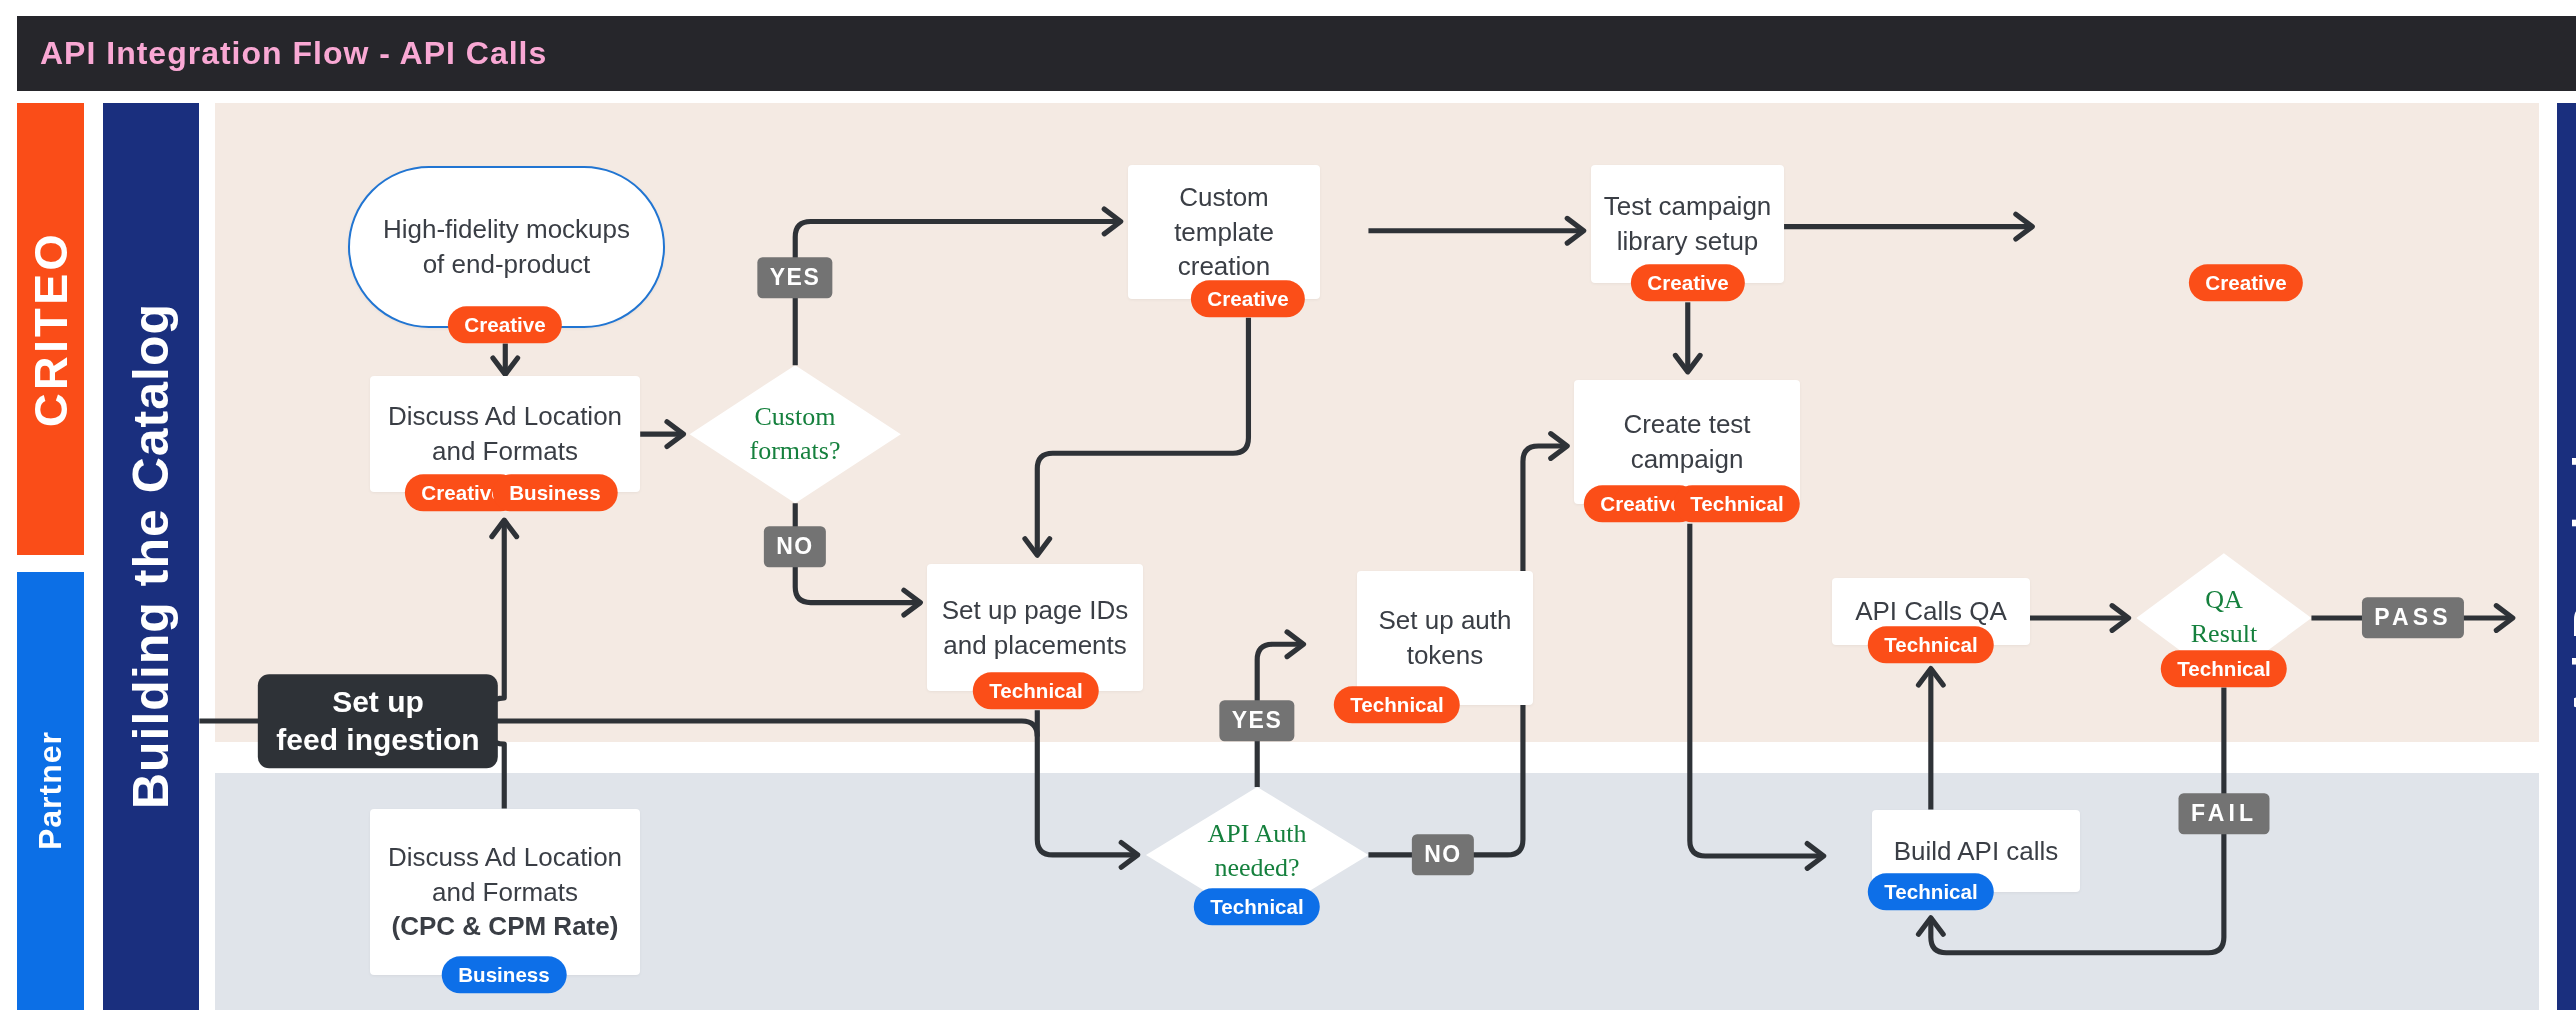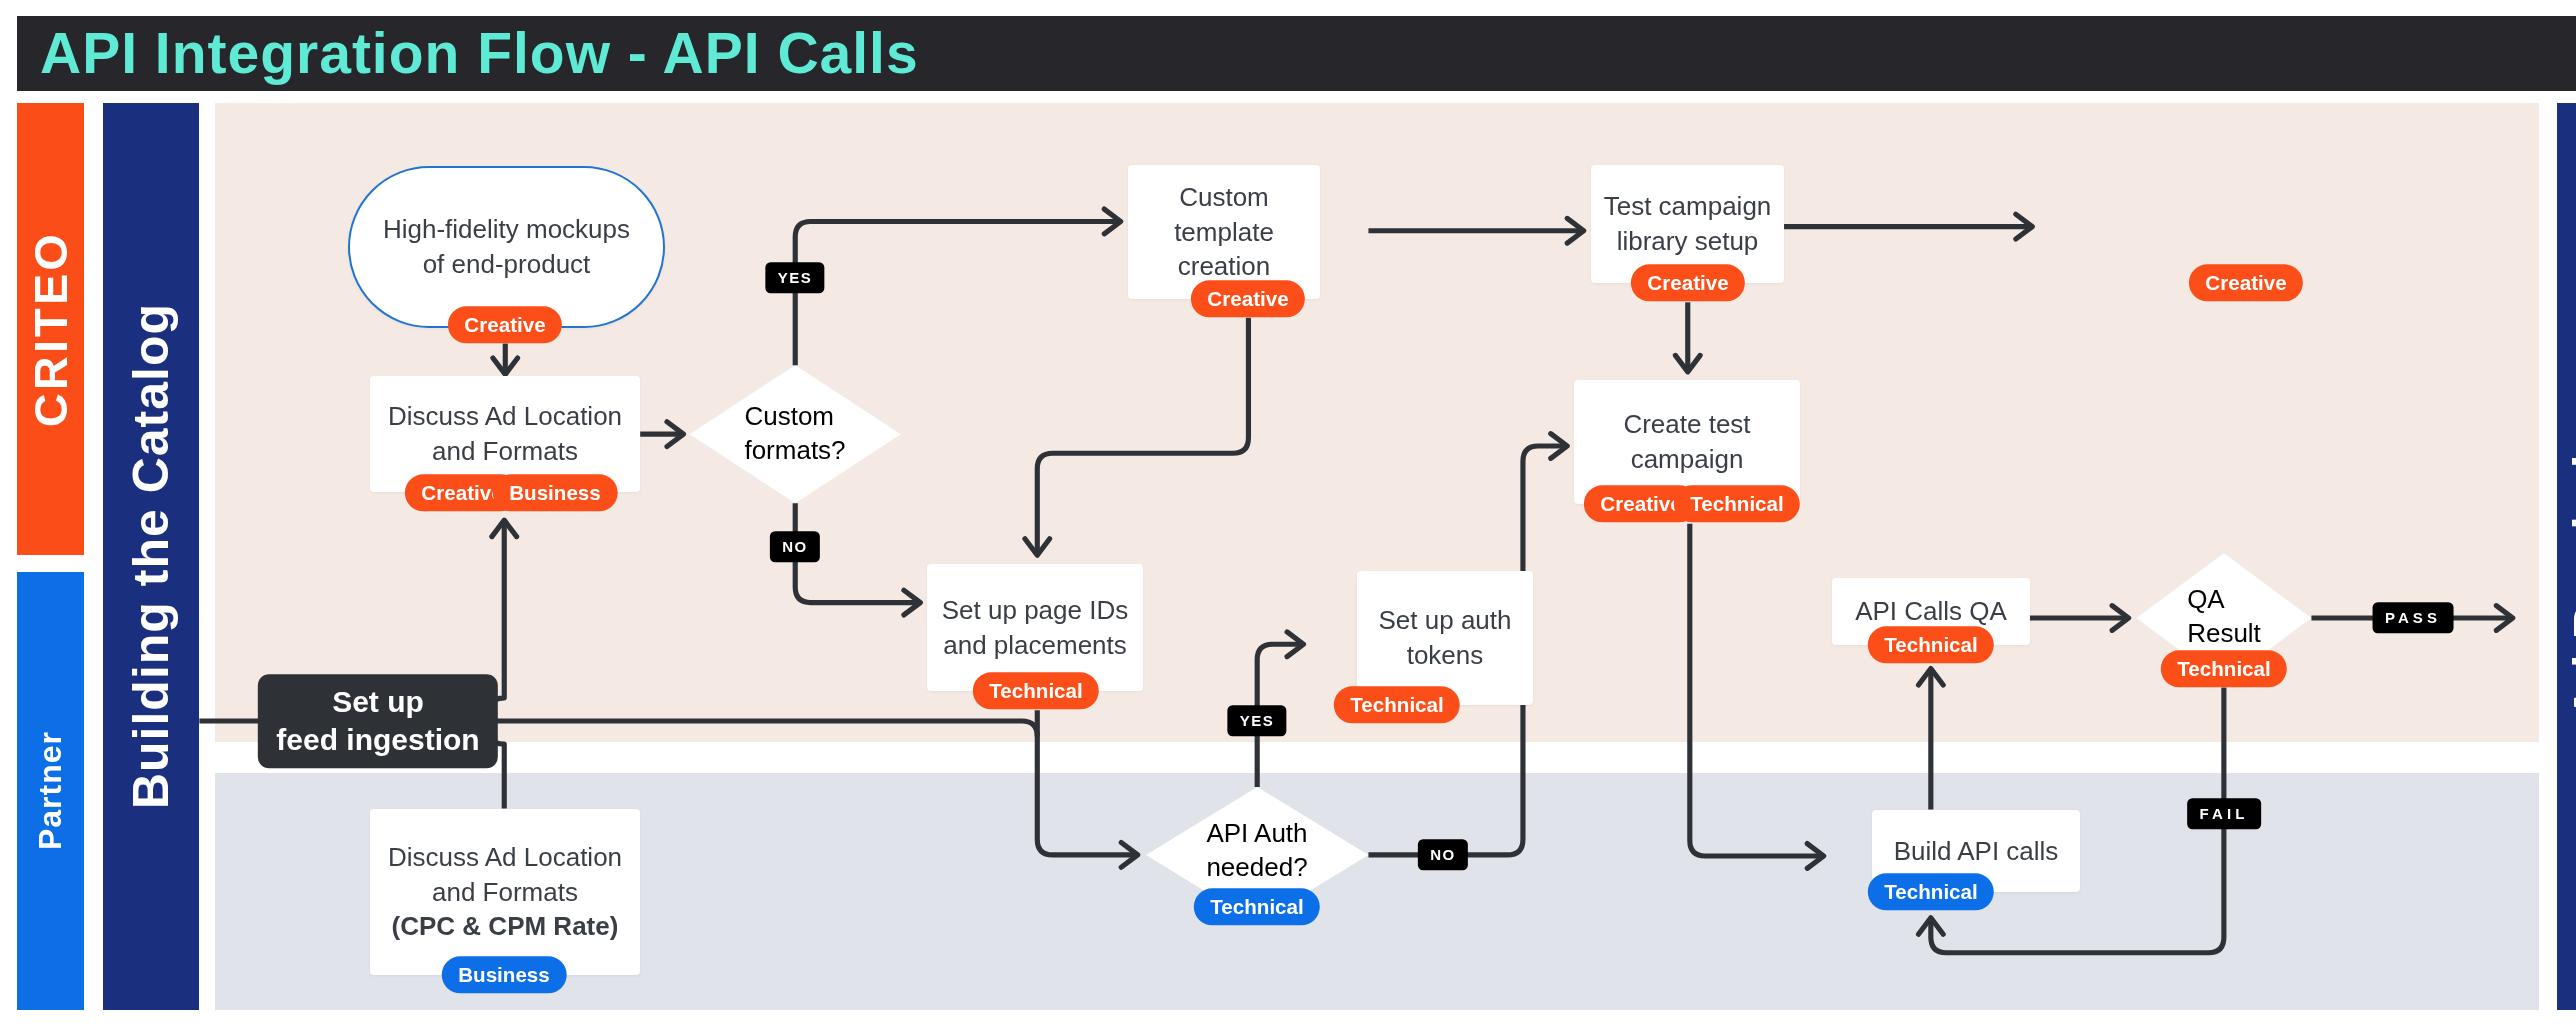--- a/index.html
+++ b/index.html
@@ -2,21 +2,21 @@
 <html style="font-size:8.2px"><head>
 <meta charset="utf-8">
 <style>
   html,body{margin:0;padding:0;background:#ffffff;}
   .canvas{position:relative;width:2638px;height:1029px;background:#ffffff;
           font-family:"Liberation Sans",sans-serif;overflow:hidden;}
 
   
   .titlebar{position:absolute;left:17px;top:15.5px;width:2604px;height:75px;background:#26262B;}
   .titlebar .t{position:absolute;left:23px;top:0;height:91px;line-height:75px;
-               color:#5eead4;font-size:57px;font-weight:bold;letter-spacing:1px;white-space:nowrap;}
+               color:#f9a8d4;font-size:32px;font-weight:bold;letter-spacing:1px;white-space:nowrap;}
 
   
   .vbar{position:absolute;display:flex;align-items:center;justify-content:center;color:#fff;font-weight:bold;}
   .vbar span{writing-mode:vertical-rl;transform:rotate(180deg);white-space:nowrap;}
   .bar-criteo{left:17px;top:103px;width:67px;height:452px;background:#FA4D18;font-size:47px;letter-spacing:3.1px;}
   .bar-partner{left:17px;top:572px;width:67px;height:438px;background:#0C6FE6;font-size:32px;letter-spacing:1px;}
   .bar-catalog{left:103px;top:103px;width:96px;height:907px;background:#1A2F7E;font-size:50px;letter-spacing:1px;}
   .bar-render{left:2557px;top:103px;width:66px;height:907px;background:#1A2F7E;font-size:48px;letter-spacing:1px;}
 
   
@@ -29,22 +29,22 @@
   svg.wires polygon{fill:#ffffff;}
 
   
   .node{position:absolute;background:#ffffff;border-radius:4.1px;z-index:3;
         display:flex;align-items:center;justify-content:center;text-align:center;
         color:#3A3E45;font-size:26px;line-height:1.34;box-shadow:0 1px 3.1px rgba(0,0,0,0.05);}
   .node .lbl{white-space:pre-line;}
   .node .lbl-bold{white-space:pre-line;font-weight:bold;}
   .stadium{border-radius:82px;border:2.1px solid #2175D2;}
   .dtext{position:absolute;z-index:4;display:flex;align-items:center;justify-content:center;
-         text-align:left;color:#000000;font-size:26px;line-height:1.3;white-space:pre-line;
-         transform:translate(-50%,-50%);}
+         text-align:center;color:#15803d;font-size:26px;line-height:1.3;white-space:pre-line;
+         transform:translate(-50%,-50%);font-family:Liberation Serif, serif;}
 
   .n-mockups{left:348px;top:166px;width:313px;height:158px;}
   .n-discuss1{left:370px;top:376px;width:270px;height:116px;}
   .n-ctc{left:1128px;top:165px;width:192px;height:134px;}
   .n-tcls{left:1591px;top:165px;width:193px;height:118px;}
   .n-ctd{left:2041px;top:149px;width:416px;height:134px;}
   .n-ctc2{left:1574px;top:380px;width:226px;height:124px;}
   .n-pids{left:927px;top:564px;width:216px;height:127px;}
   .n-sat{left:1357px;top:571px;width:176px;height:134px;}
   .n-acq{left:1832px;top:578px;width:198px;height:67px;}
@@ -55,22 +55,22 @@
   .t-d2{left:1257px;top:851px;width:196px;height:124px;}
   .t-d3{left:2224px;top:616px;width:155px;height:113px;}
 
   
   .badge{position:absolute;z-index:5;transform:translate(-50%,-50%);color:#fff;font-weight:bold;
          font-size:20.6px;padding:6.7px 16.5px;border-radius:23px;white-space:nowrap;}
   .bo{background:#FB4E18;}
   .bb{background:#0D6FE8;}
 
   
-  .elabel{position:absolute;z-index:5;transform:translate(-50%,-50%);background:#000000;color:#fff;
-          font-weight:bold;font-size:15px;letter-spacing:1.5px;padding:7.2px 12.4px;border-radius:5.2px;white-space:nowrap;}
+  .elabel{position:absolute;z-index:5;transform:translate(-50%,-50%);background:#737373;color:#fff;
+          font-weight:bold;font-size:23px;letter-spacing:1.5px;padding:7.2px 12.4px;border-radius:5.2px;white-space:nowrap;}
   .elabel.wide{letter-spacing:4.1px;}
   .feedlabel{position:absolute;z-index:5;transform:translate(-50%,-50%);background:#2E3237;color:#fff;
              font-weight:bold;font-size:30px;line-height:1.25;padding:9.3px 18.5px;border-radius:11.3px;
              text-align:center;white-space:pre-line;}
 </style>
 </head>
 <body>
 
 <div class="canvas">
 

